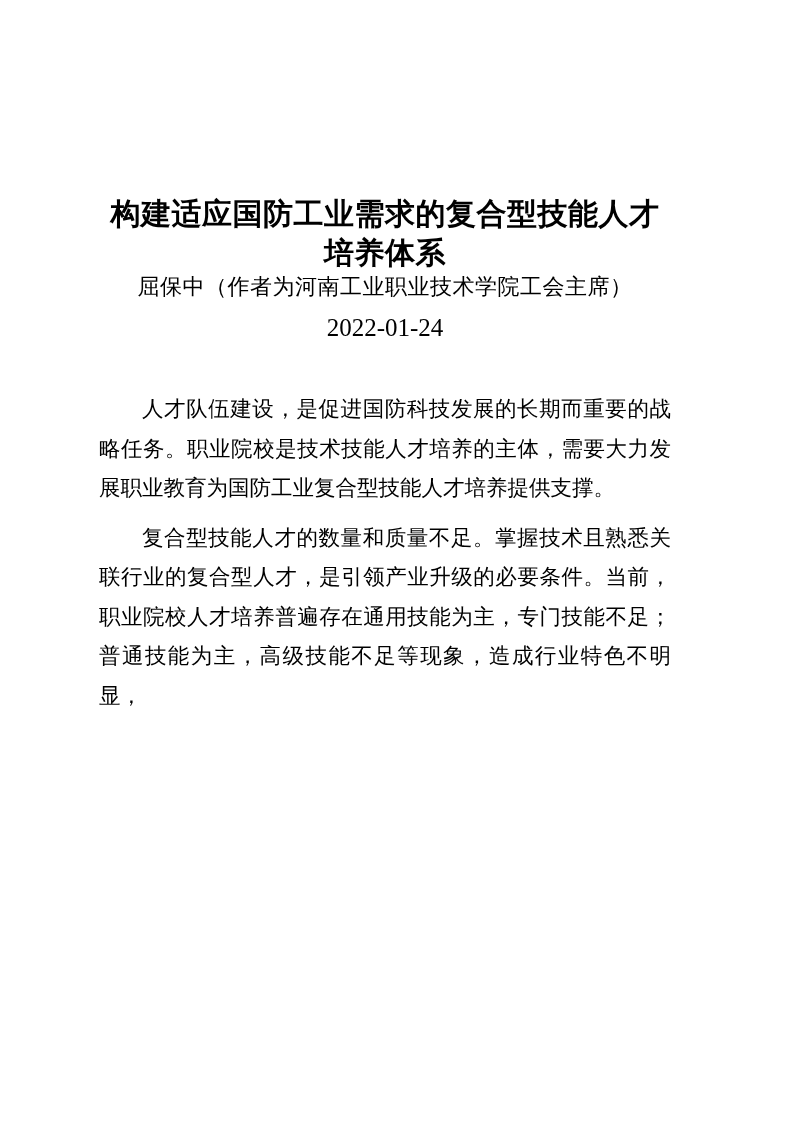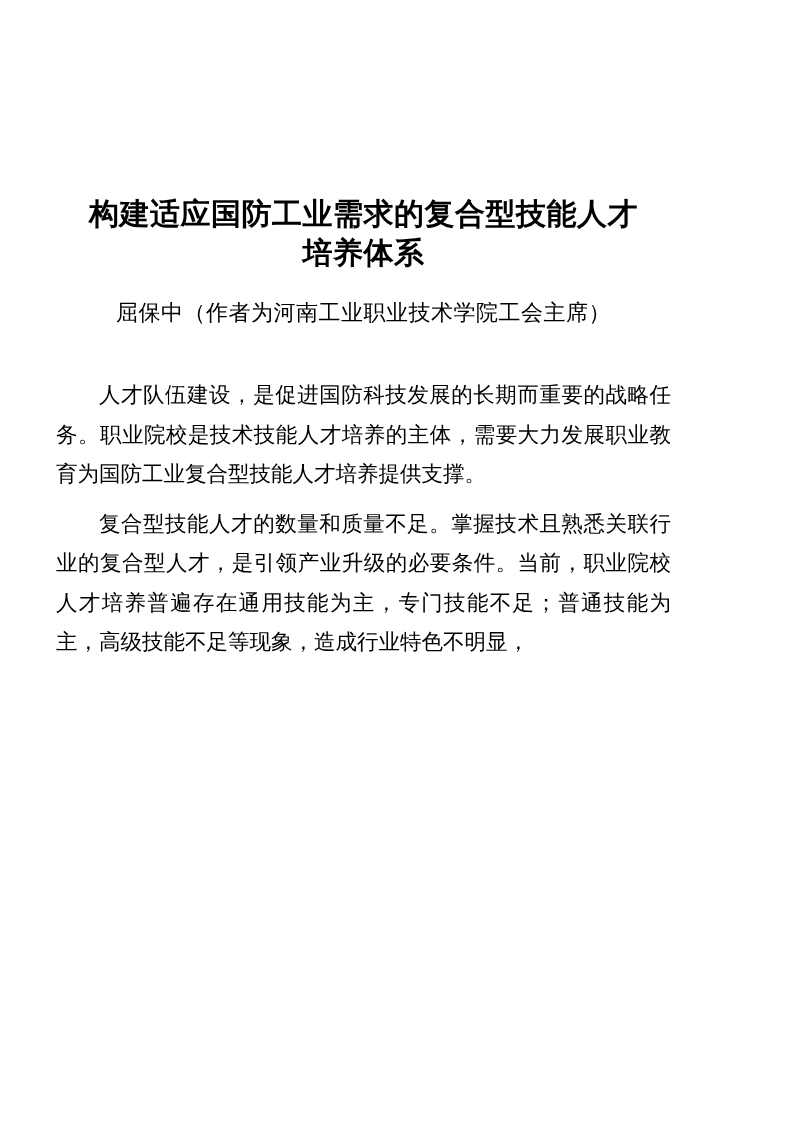--- a/index.html
+++ b/index.html
@@ -9,39 +9,39 @@
   }
   body {
     width: 794px;
     height: 1122px;
     overflow: hidden;
   }
   .page {
     box-sizing: border-box;
     width: 794px;
     height: 1122px;
-    padding: 194px 113px 0 46px;
+    padding: 194px 113px 0 89px;
     background: #ffffff;
     color: #000000;
   }
   .title {
     margin: 0;
     font-family: "Liberation Sans", sans-serif;
     font-weight: 700;
     font-size: 30px;
     line-height: 39px;
     text-align: center;
     color: #000000;
     letter-spacing: 0.5px;
   }
   .title-line {
     display: block;
   }
   .author {
-    margin-top: 26px;
+    margin-top: 0;
     font-family: "Liberation Serif", serif;
     font-size: 22px;
     line-height: 30px;
     text-align: center;
     letter-spacing: 0.5px;
     color: #000000;
   }
   .date {
     margin-top: 12px;
     font-family: "Liberation Serif", serif;
@@ -69,19 +69,20 @@
 
 <div class="page">
 
   <h1 class="title">
     <span class="title-line">构建适应国防工业需求的复合型技能人才</span>
     <span class="title-line">培养体系</span>
   </h1>
 
   <div class="author">屈保中（作者为河南工业职业技术学院工会主席）</div>
 
+  <div class="date">2022-01-24</div>
 
   <div class="body-text">
     <p>人才队伍建设，是促进国防科技发展的长期而重要的战略任务。职业院校是技术技能人才培养的主体，需要大力发展职业教育为国防工业复合型技能人才培养提供支撑。</p>
     <p>复合型技能人才的数量和质量不足。掌握技术且熟悉关联行业的复合型人才，是引领产业升级的必要条件。当前，职业院校人才培养普遍存在通用技能为主，专门技能不足；普通技能为主，高级技能不足等现象，造成行业特色不明显，</p>
   </div>
 
 </div>
 
 </body></html>

